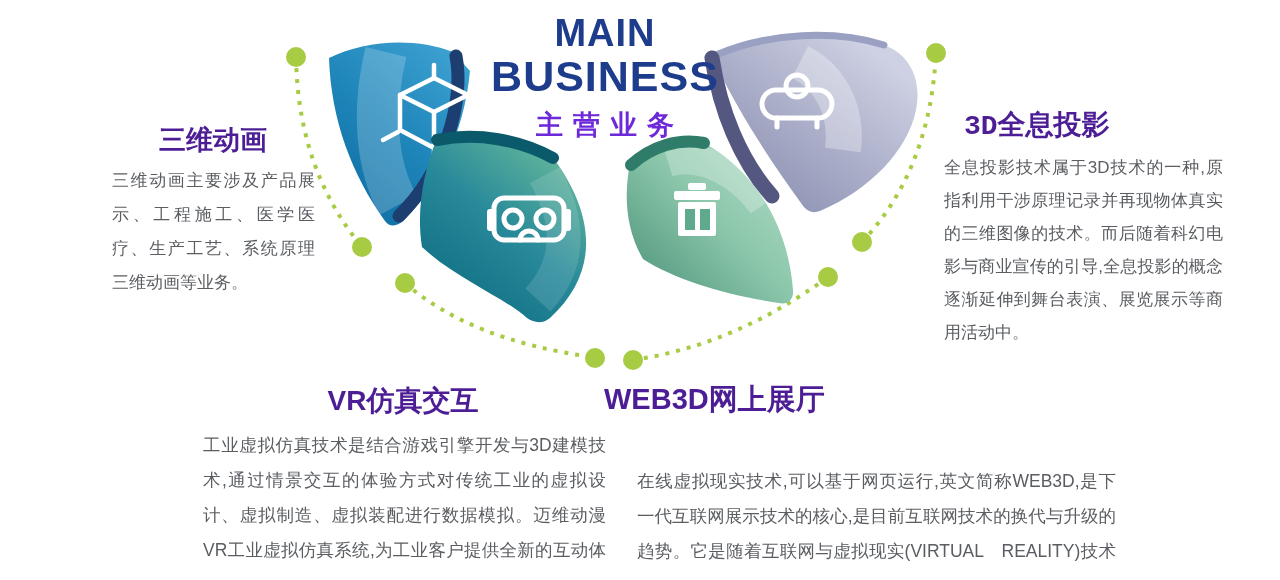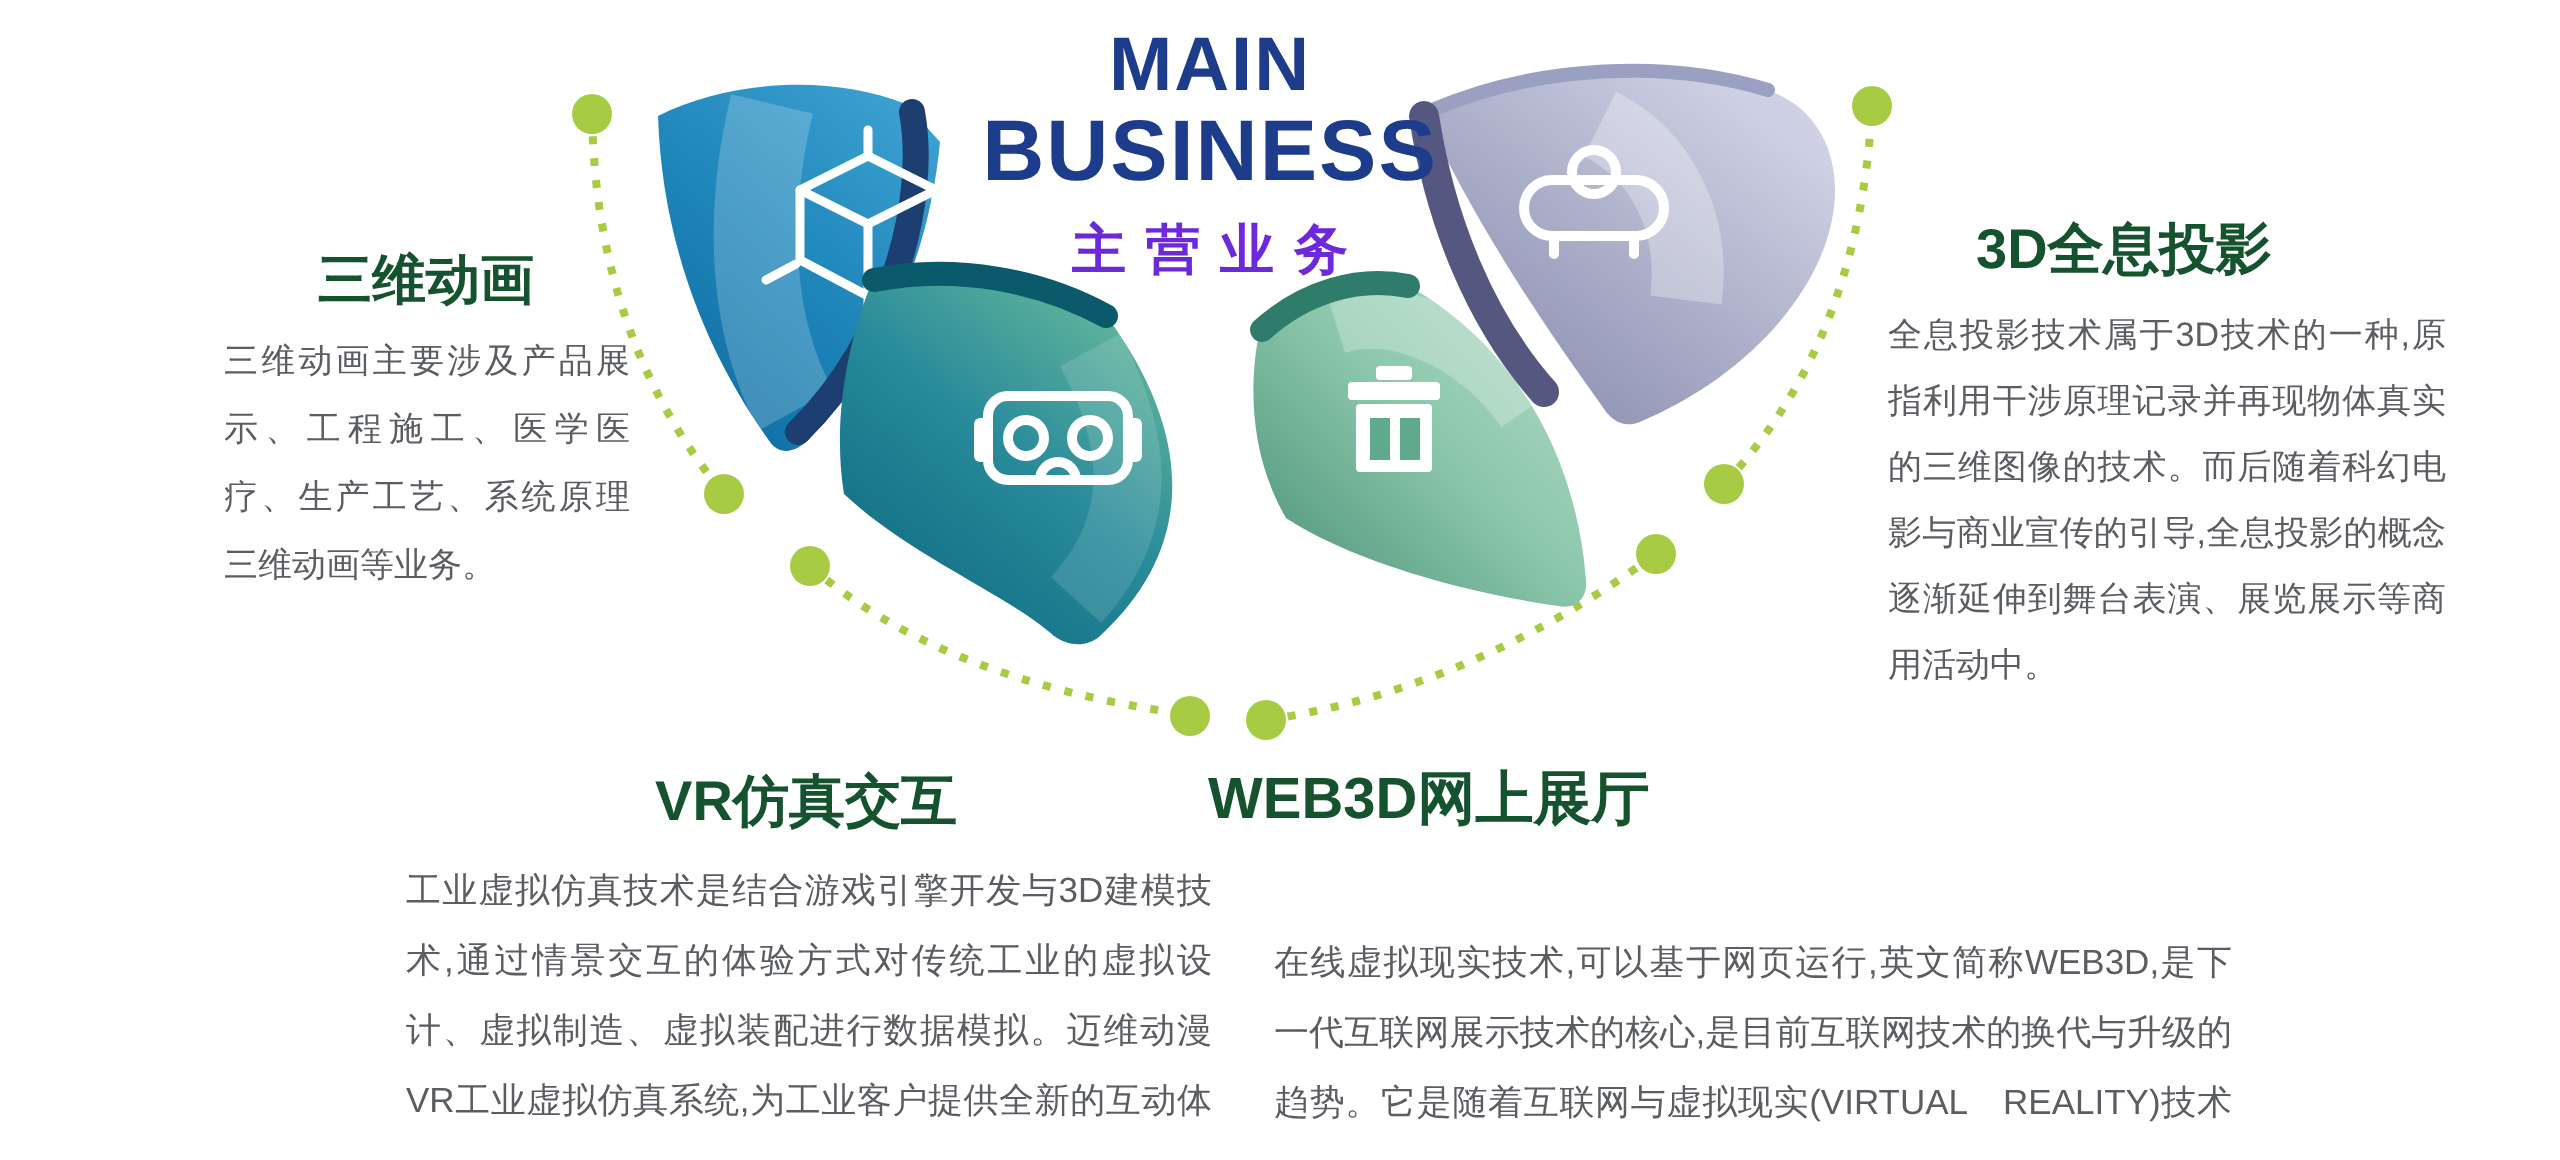--- a/index.html
+++ b/index.html
@@ -6,25 +6,25 @@
   .stage{
     position:relative;width:1280px;height:568px;overflow:hidden;background:#ffffff;
     font-family:"Liberation Sans","DejaVu Sans",sans-serif;
   }
   .fan-svg{position:absolute;left:0;top:0;width:1280px;height:580px;}
   .title-block{position:absolute;left:440px;top:14px;width:330px;text-align:center;}
   .title-en{color:#1e3c8c;font-weight:bold;line-height:1.04;letter-spacing:1px;}
   .title-en .l1{font-size:38px;display:block;}
   .title-en .l2{font-size:43px;display:block;}
   .title-cn{margin-top:9px;font-size:27px;font-weight:bold;color:#6d28d9;letter-spacing:10px;text-indent:10px;}
-  .sec-title{position:absolute;font-weight:bold;color:#14532d;}
+  .sec-title{position:absolute;font-weight:bold;color:#4c1d95;}
   .sec-body{position:absolute;color:#5a5d61;text-align:justify;}
   .t-anim{left:112px;top:122px;width:202px;font-size:27px;text-align:center;}
   .b-anim{left:112px;top:164px;width:203px;font-size:17px;line-height:34px;}
-  .t-holo{left:988px;top:106px;width:280px;font-size:28px;}
+  .t-holo{left:964px;top:106px;width:280px;font-size:28px;font-family:Liberation Mono, monospace;}
   .b-holo{left:944px;top:151px;width:279px;font-size:17px;line-height:33px;}
   .t-vr{left:203px;top:382px;width:400px;font-size:28px;text-align:center;}
   .b-vr{left:203px;top:428px;width:403px;font-size:17.5px;line-height:35px;}
   .t-web{left:604px;top:380px;width:480px;font-size:29px;}
   .b-web{left:637px;top:428px;width:479px;font-size:17.5px;line-height:35px;margin-top:36px;}
 </style>
 </head>
 <body>
 
 <div class="stage">

